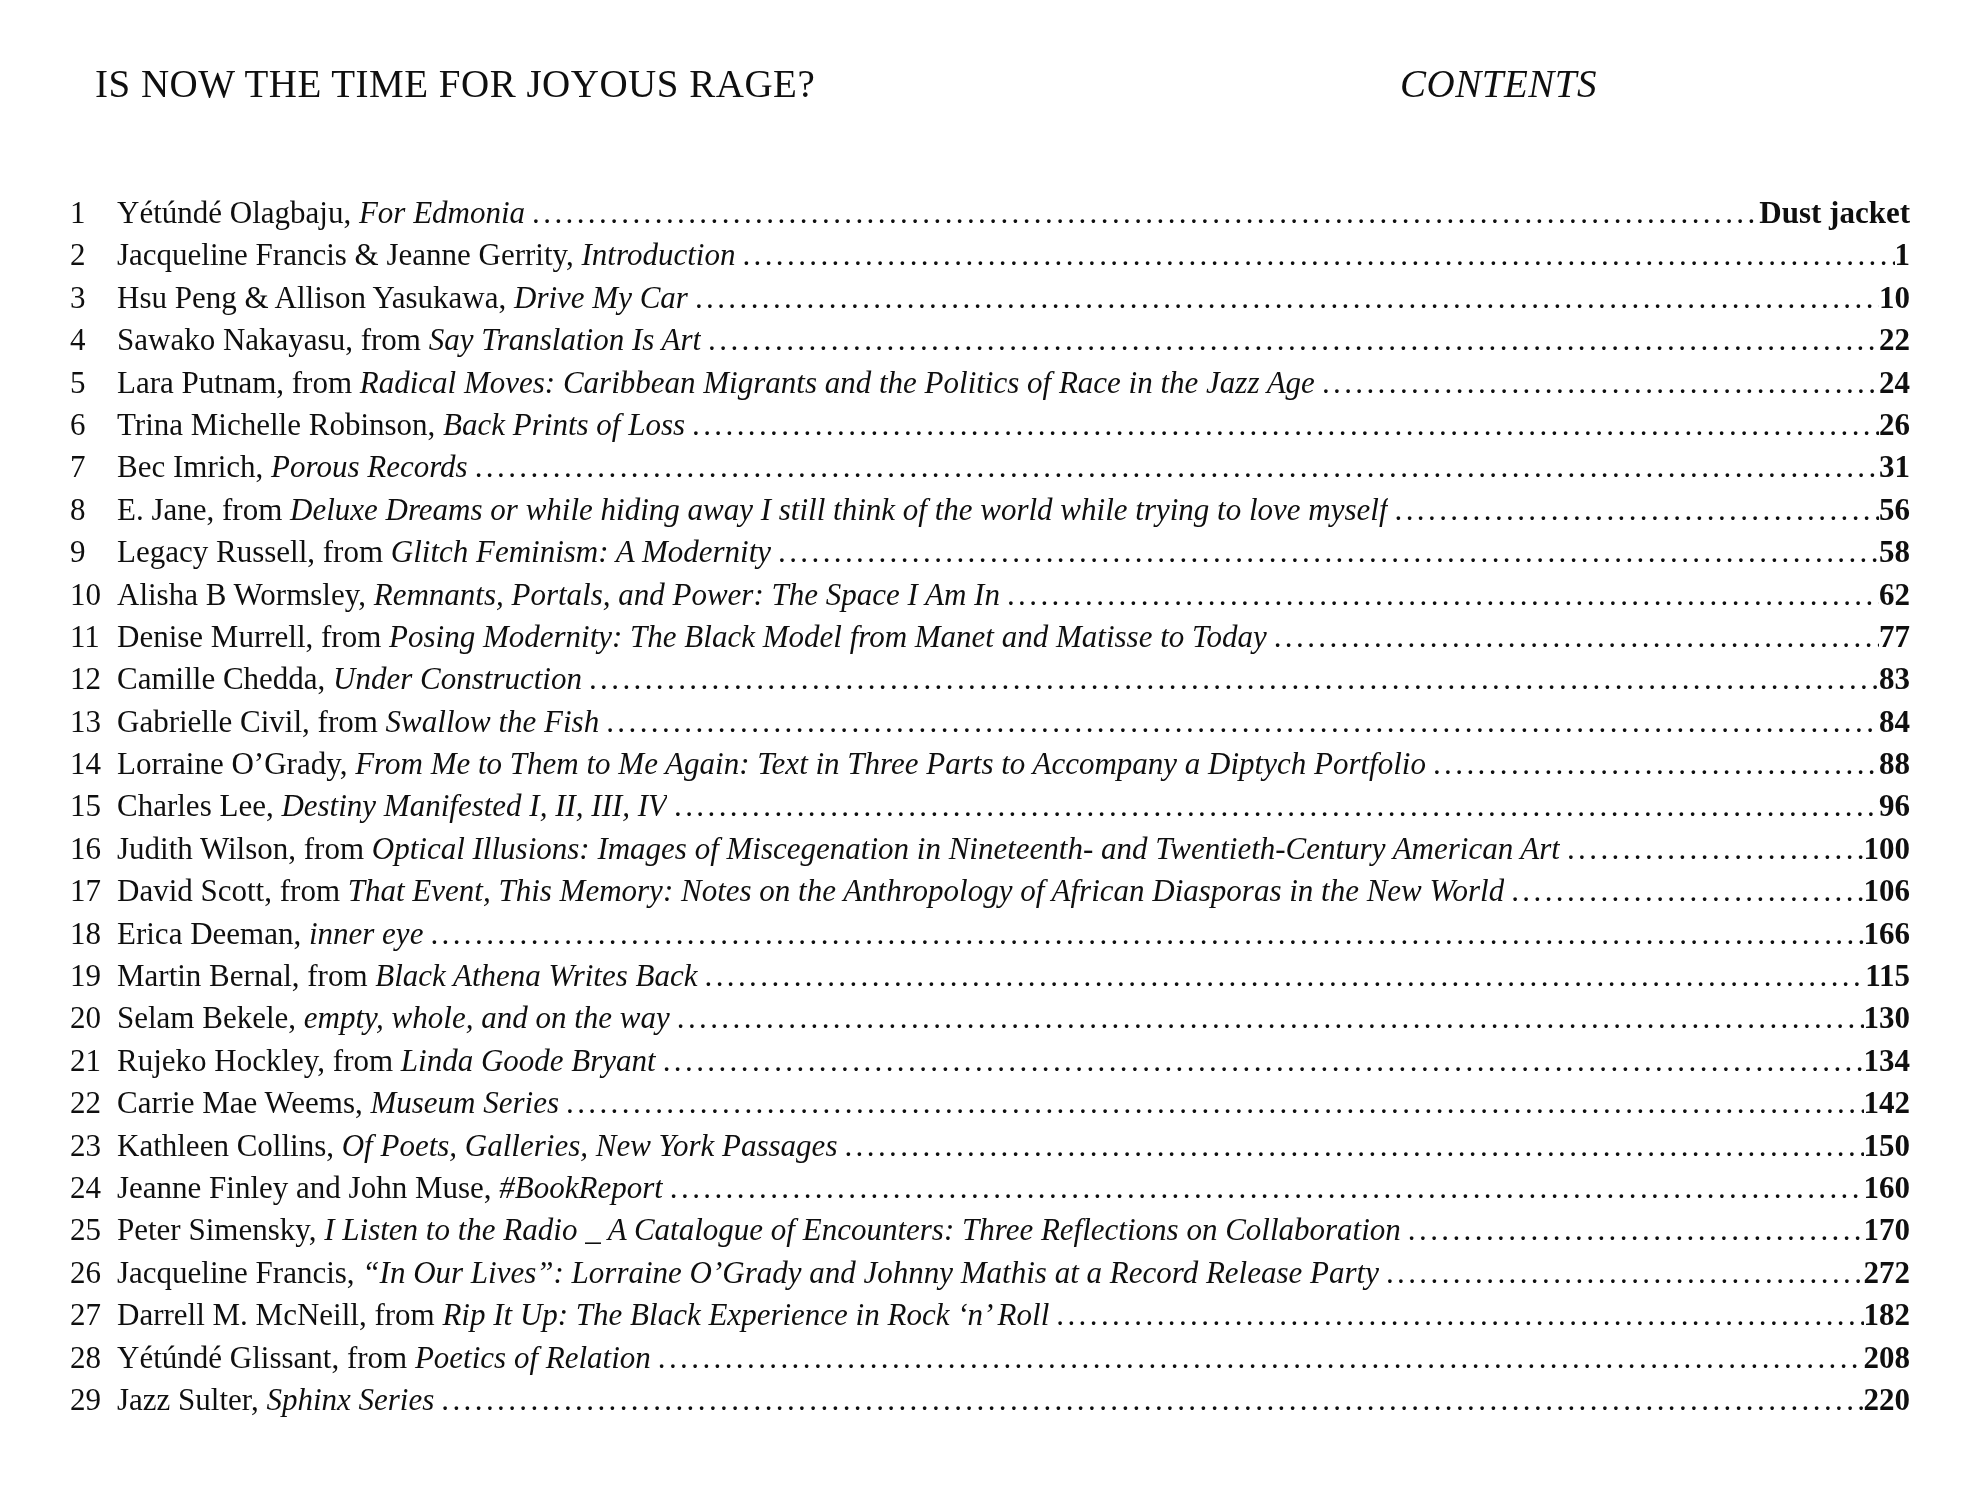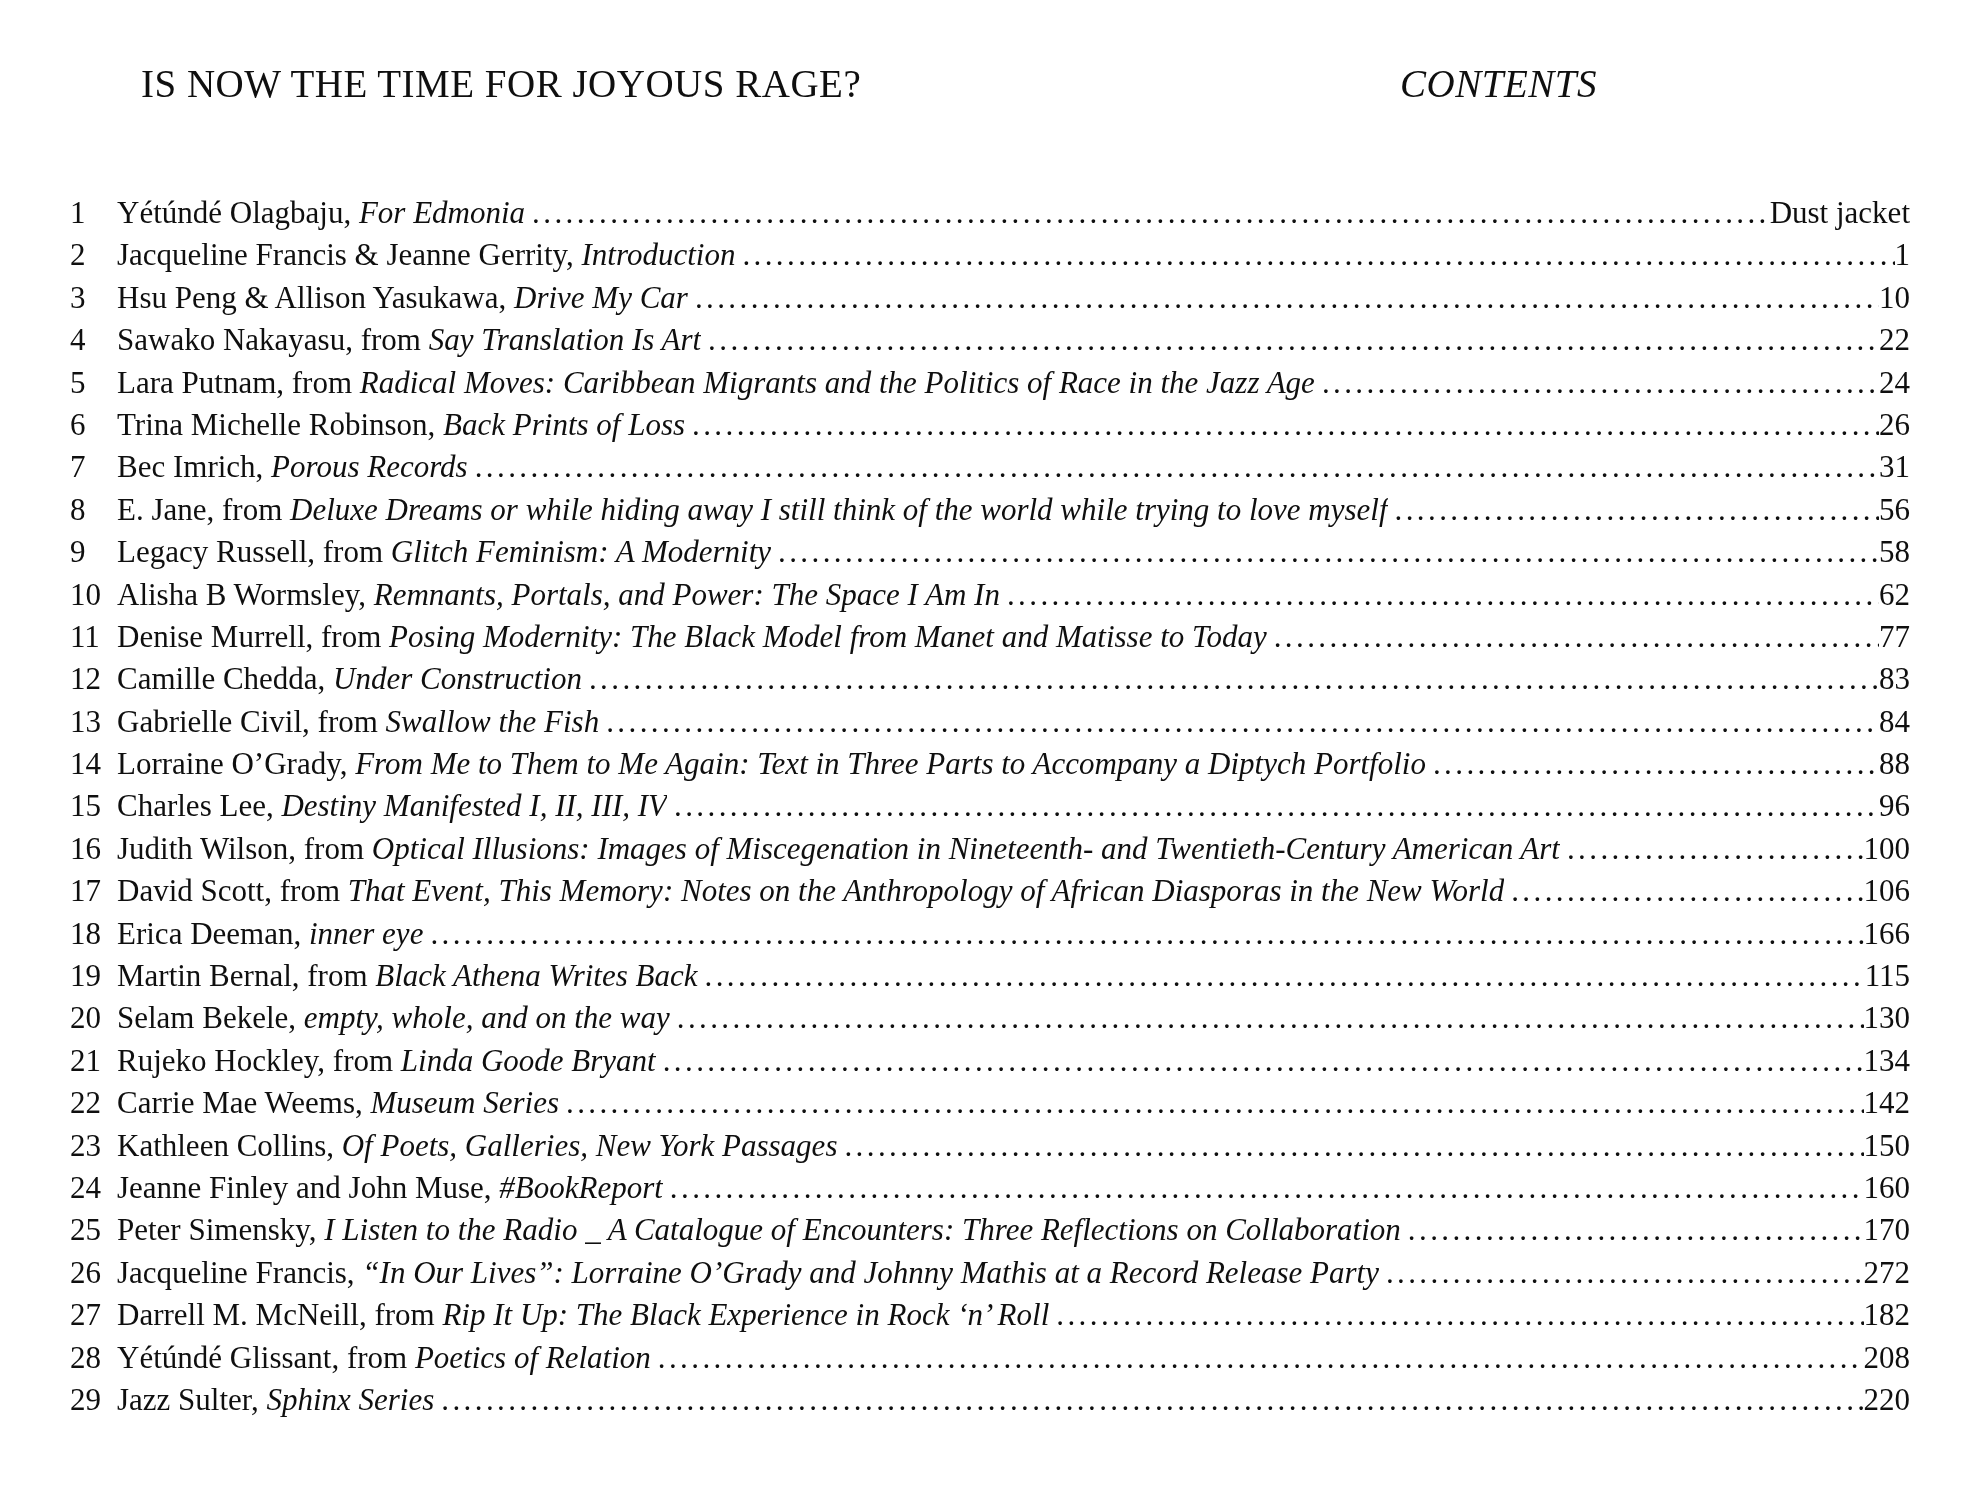--- a/index.html
+++ b/index.html
@@ -23,21 +23,20 @@
     height: 48px;
   }
   .book-title {
     position: absolute;
     left: 95px;
     top: 0;
     font-size: 39px;
     line-height: 1;
     white-space: nowrap;
     letter-spacing: 0.5px;
-    margin-left: 46px;
   }
   .page-heading {
     position: absolute;
     left: 1400px;
     top: 0;
     font-size: 39px;
     line-height: 1;
     white-space: nowrap;
     letter-spacing: 0.5px;
     font-style: italic;
@@ -76,20 +75,21 @@
     overflow: hidden;
     white-space: nowrap;
     letter-spacing: 3.4px;
     padding-left: 7px;
     padding-right: 2px;
   }
   .page {
     flex: 0 0 auto;
     white-space: nowrap;
     text-align: right;
+    font-weight: bold;
   }
 </style>
 </head>
 <body style="color: rgb(15, 15, 15); background: rgb(255, 255, 255);">
 
 <div class="page-header">
   <div class="book-title">IS NOW THE TIME FOR JOYOUS RAGE?</div>
   <div class="page-heading">CONTENTS</div>
 </div>
 

